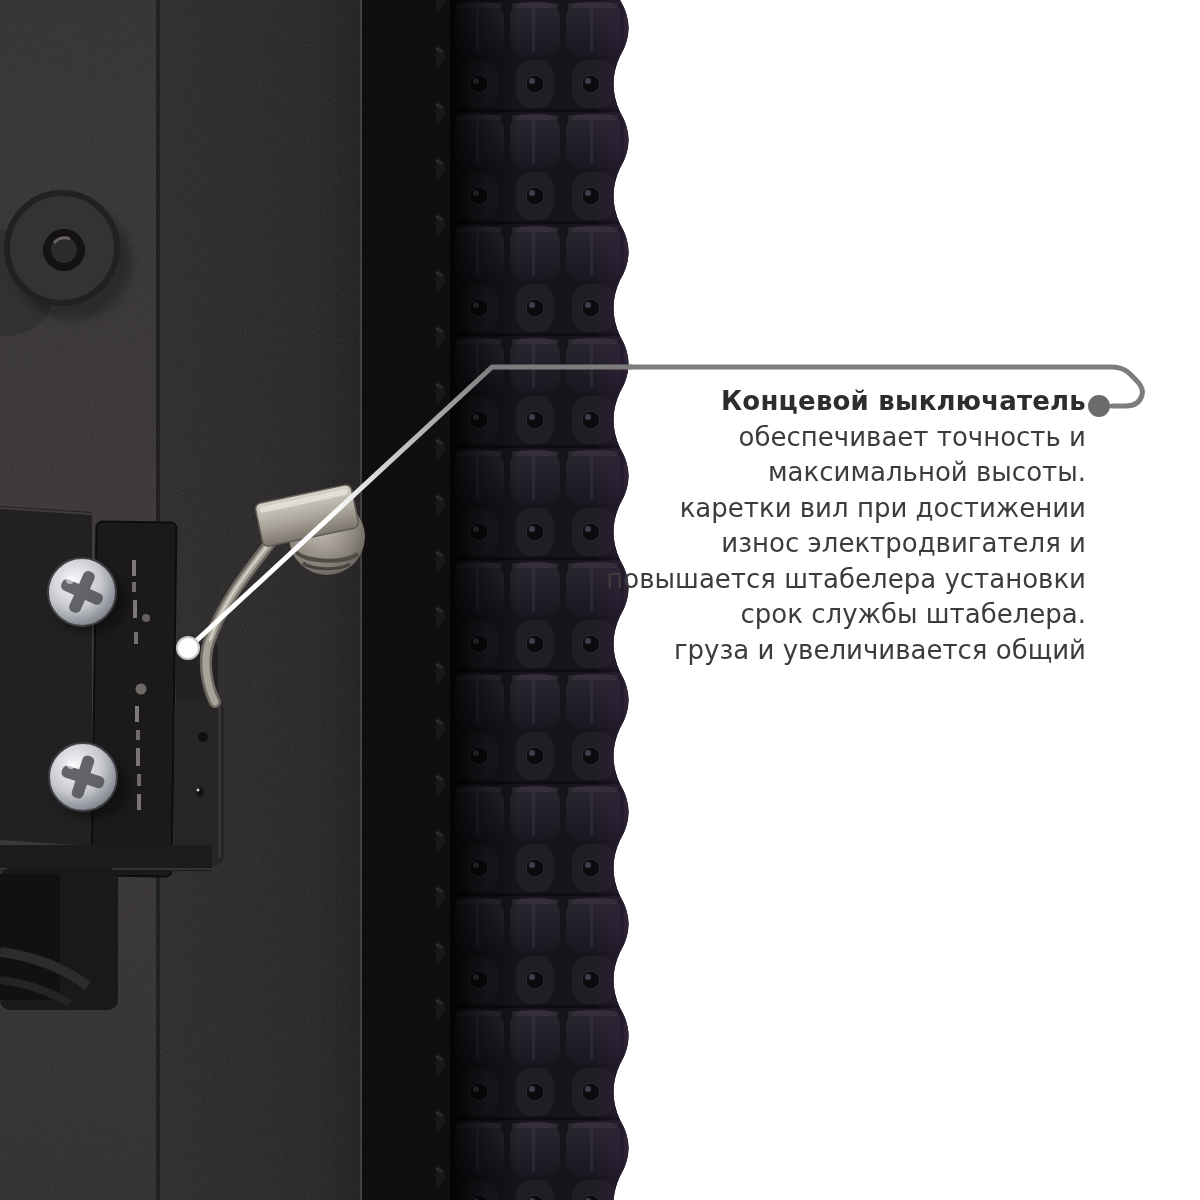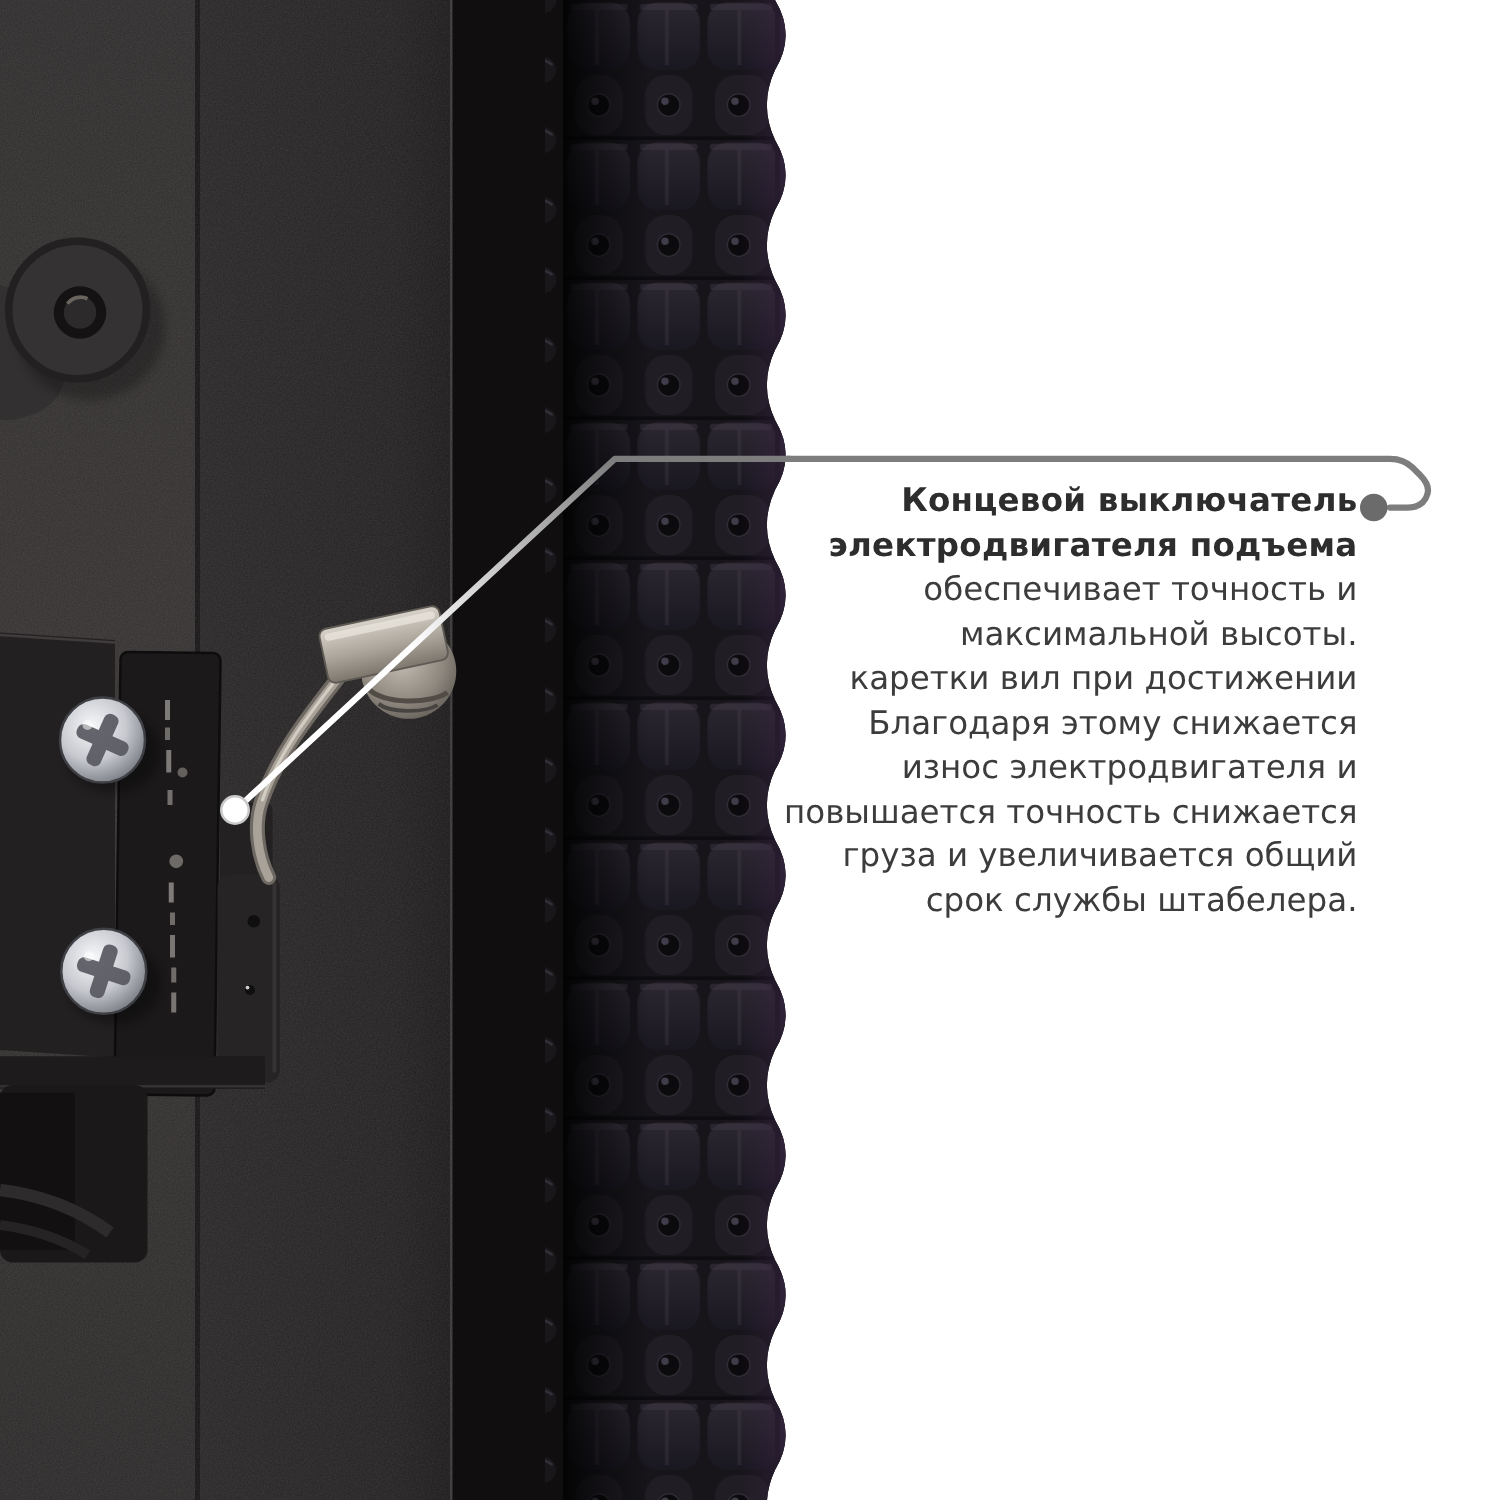--- a/index.html
+++ b/index.html
@@ -232,24 +232,22 @@
     <g>
       <path d="M196,641 L492,367 L632,367" stroke="url(#diagGrad)" stroke-width="5" fill="none" stroke-linecap="round" stroke-linejoin="round"></path>
       <path class="leader-gray" d="M630,367 L1112,367 Q1123,367 1130,374 L1136,380 Q1144,388 1142,395 Q1139,406 1126,406 L1112,406"></path>
       <circle class="end-dot" cx="1099" cy="406" r="11"></circle>
       <circle class="anchor-dot" cx="188" cy="648" r="11"></circle>
     </g>
   </svg>
 
   <div class="callout-text">
     <span class="t b">Концевой выключатель</span>
-    <span class="t b">электродвигателя подъема</span>
     <span class="t">обеспечивает точность и</span>
     <span class="t">максимальной высоты.</span>
     <span class="t">каретки вил при достижении</span>
-    <span class="t">Благодаря этому снижается</span>
     <span class="t">износ электродвигателя и</span>
-    <span class="t">повышается точность снижается</span>
+    <span class="t">повышается штабелера установки</span>
+    <span class="t">срок службы штабелера.</span>
     <span class="t">груза и увеличивается общий</span>
-    <span class="t">срок службы штабелера.</span>
   </div>
 
 </div>
 
 </body></html>

